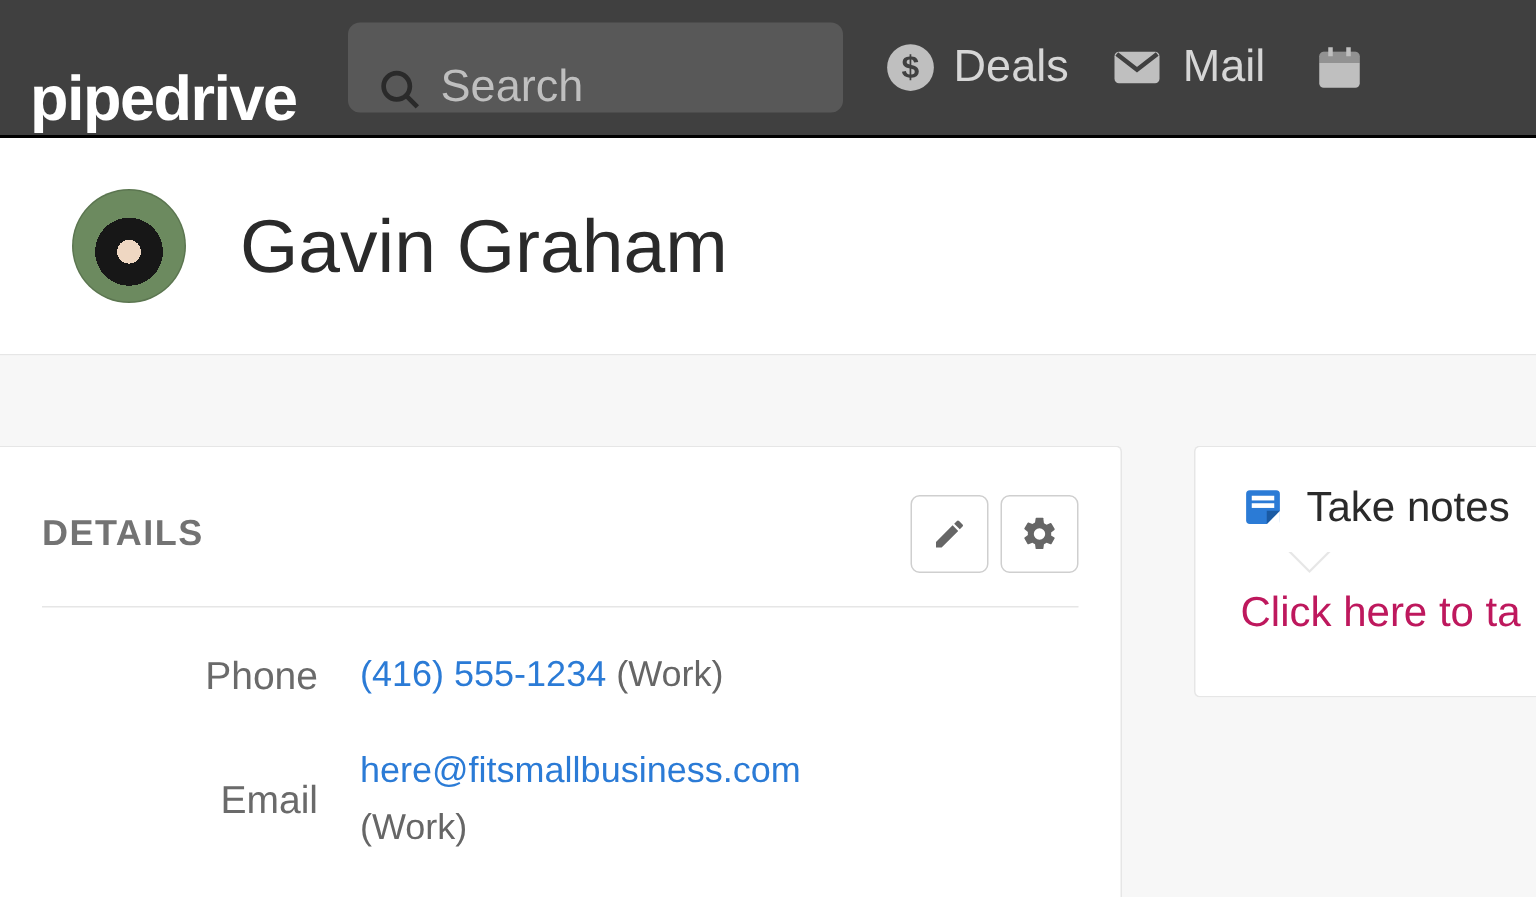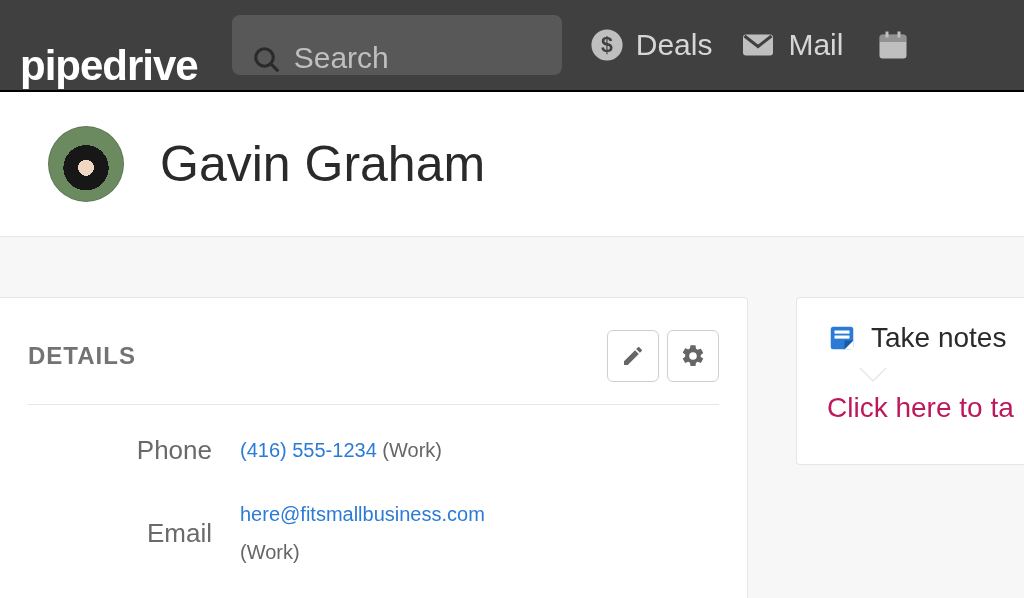--- a/index.html
+++ b/index.html
@@ -148,21 +148,21 @@
   }
   .field-label {
     width: 212px;
     text-align: right;
     padding-right: 28px;
     color: #6a6a6a;
     font-size: 26px;
     line-height: 38px;
   }
   .field-value {
-    font-size: 20px;
+    font-size: 24px;
     line-height: 38px;
     color: #333;
   }
   .link {
     color: #2b7bd6;
     cursor: pointer;
   }
   .paren { color: #666; }
 
   

